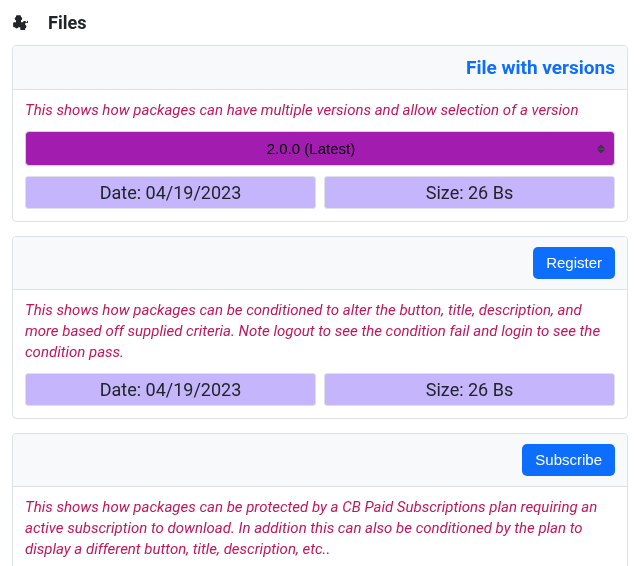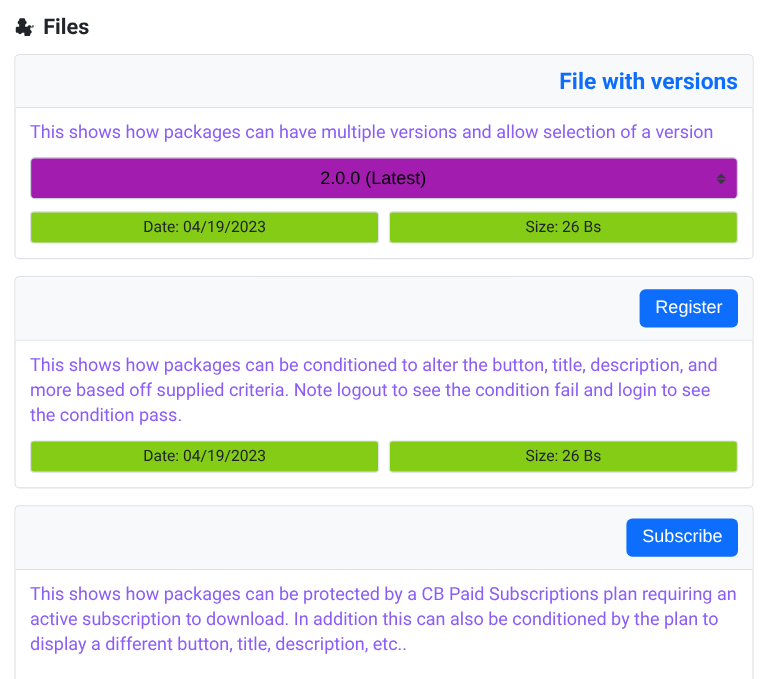--- a/index.html
+++ b/index.html
@@ -8,21 +8,21 @@
     padding: 8px 12px;
     font-family: -apple-system, BlinkMacSystemFont, "Segoe UI", Roboto, "Helvetica Neue", Arial, sans-serif;
     font-size: 14px;
     color: #212529;
     background: #fff;
     width: 640px;
   }
   .page-title {
     display: flex;
     align-items: center;
-    gap: 6px;
+    gap: 18px;
     font-size: 18px;
     font-weight: 700;
     margin: 4px 0 12px 0;
   }
   .page-title .icon {
     width: 18px;
     height: 18px;
     display: inline-flex;
     align-items: center;
     justify-content: center;
@@ -58,21 +58,22 @@
     cursor: pointer;
     line-height: 1.2;
   }
   .card-body {
     padding: 10px 12px 12px 12px;
   }
   .desc {
     margin: 0 0 10px 0;
     font-size: 15px;
     line-height: 1.4;
-    color: #8b5cf6;
+    color: #be185d;
+    font-style: italic;
   }
   .version-select {
     width: 100%;
     padding: 8px 28px 8px 10px;
     font-size: 15px;
     border: 1px solid #ced4da;
     border-radius: 4px;
     background: #a21caf;
     text-align: center;
     text-align-last: center;
@@ -103,25 +104,25 @@
   }
   .select-caret .up { border-bottom: 4px solid #343a40; }
   .select-caret .down { border-top: 4px solid #343a40; }
   .stats {
     display: flex;
     gap: 8px;
   }
   .stat {
     flex: 1;
     border: 1px solid #dee2e6;
-    background: #84cc16;
+    background: #c4b5fd;
     border-radius: 3px;
     text-align: center;
     padding: 5px 6px;
-    font-size: 13px;
+    font-size: 18px;
     color: #212529;
   }
 </style>
 </head>
 <body>
 
 <div class="page-title">
   <span class="icon">
     <svg viewBox="0 0 24 24" width="18" height="18" fill="#212529" aria-hidden="true">
       <path d="M20.5 11h-1.2c-.3-1-1.2-1.7-2.3-1.7s-2 .7-2.3 1.7H12V8.3c1-.3 1.7-1.2 1.7-2.3S13 4 12 3.7V2.5C12 1.7 11.3 1 10.5 1h-4C5.7 1 5 1.7 5 2.5v1.2C4 4 3.3 4.9 3.3 6S4 8 5 8.3V11H2.5C1.7 11 1 11.7 1 12.5v4C1 17.3 1.7 18 2.5 18h1.2c.3 1 1.2 1.7 2.3 1.7S8 19 8.3 18H11v2.5c0 .8.7 1.5 1.5 1.5h4c.8 0 1.5-.7 1.5-1.5v-1.2c1-.3 1.7-1.2 1.7-2.3s-.7-2-1.7-2.3V12h2.5c.8 0 1.5-.7 1.5-1.5v0c0 .3 0 0 0 0 0-.8-.7-1.5-1.5-1.5z" transform="scale(0.95) translate(0.6,0.6)"></path>

